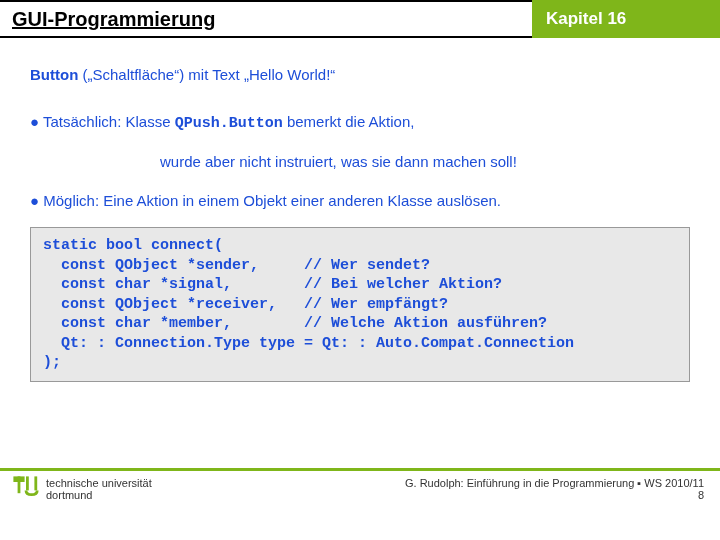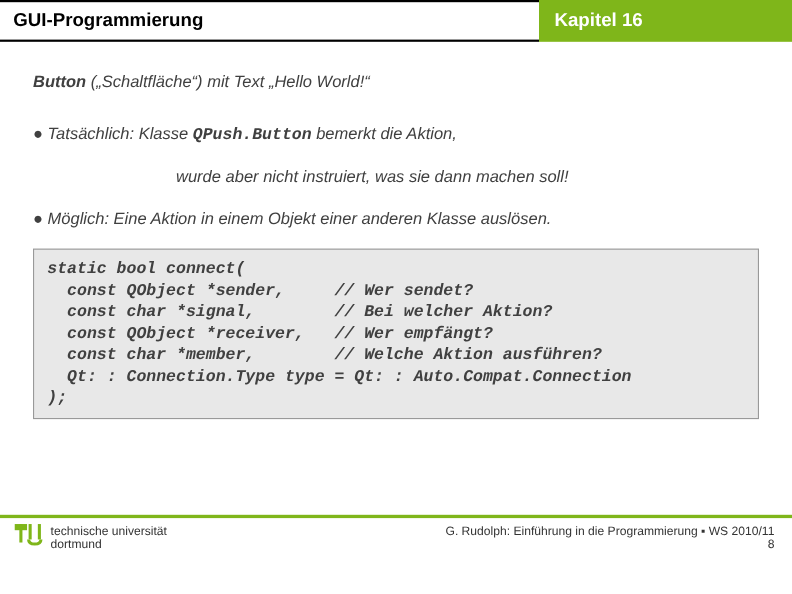--- a/index.html
+++ b/index.html
@@ -14,40 +14,40 @@
     .header {
       display: flex;
       height: 38px;
     }
     .header-left {
       flex: 1;
       background: #fff;
       border-top: 2px solid #000;
       border-bottom: 2px solid #000;
       padding: 4px 12px;
-      font-size: 17px;
+      font-size: 20px;
       font-weight: bold;
       display: flex;
       align-items: center;
+      text-decoration: underline;
     }
     .header-right {
-      width: 230px;
+      width: 188px;
       background: #7fb61a;
       color: #fff;
       padding: 4px 14px;
       font-size: 17px;
       font-weight: bold;
       display: flex;
       align-items: center;
     }
     .content {
       padding: 28px 30px 0 30px;
       font-size: 15px;
-      color: #404040;
-      font-style: italic;
+      color: #1d4ed8;
     }
     .line1 { margin-bottom: 30px; }
     .line2 { margin-bottom: 26px; }
     .line3 { margin-bottom: 21px; }
     .line3b { padding-left: 130px; margin-bottom: 22px; }
     .line4 { margin-bottom: 18px; }
     .line5 { margin-bottom: 6px; }
     .answer { margin-left: 32px; }
     .codeblock {
       background: #e8e8e8;

